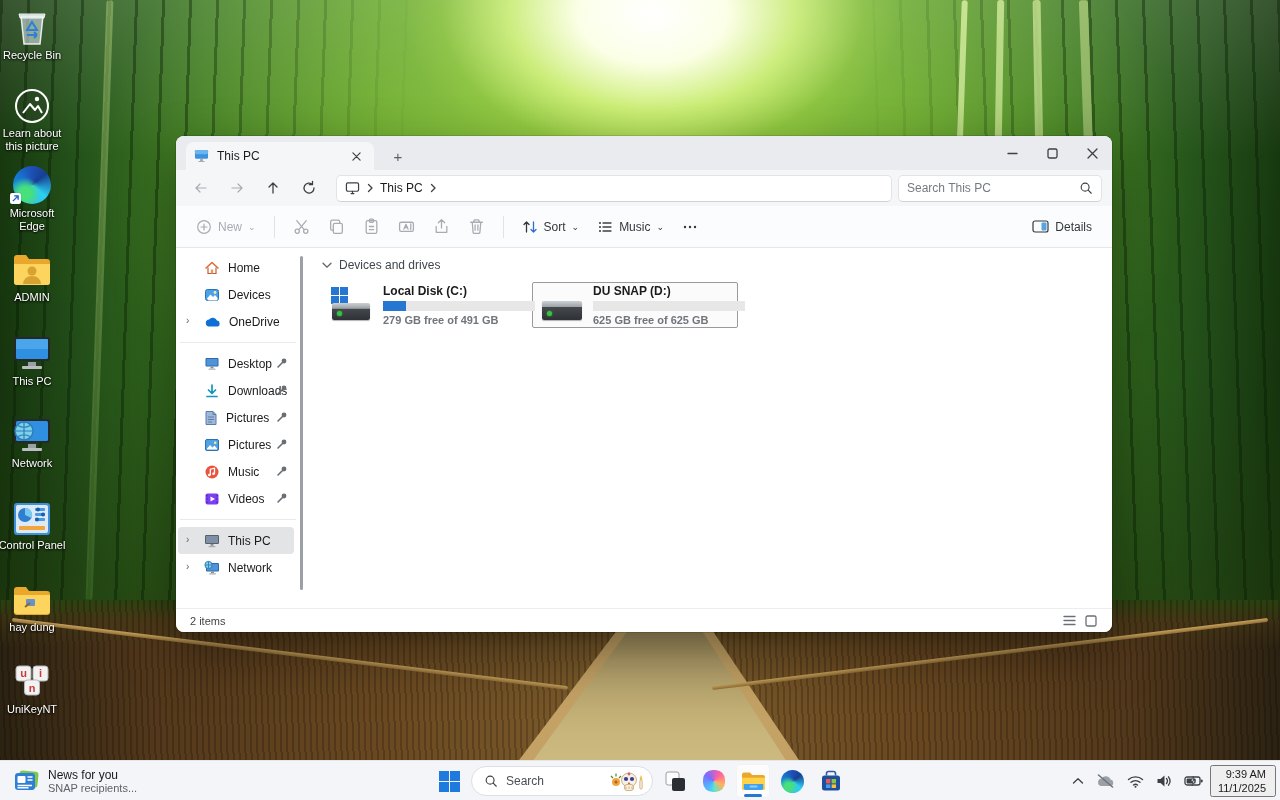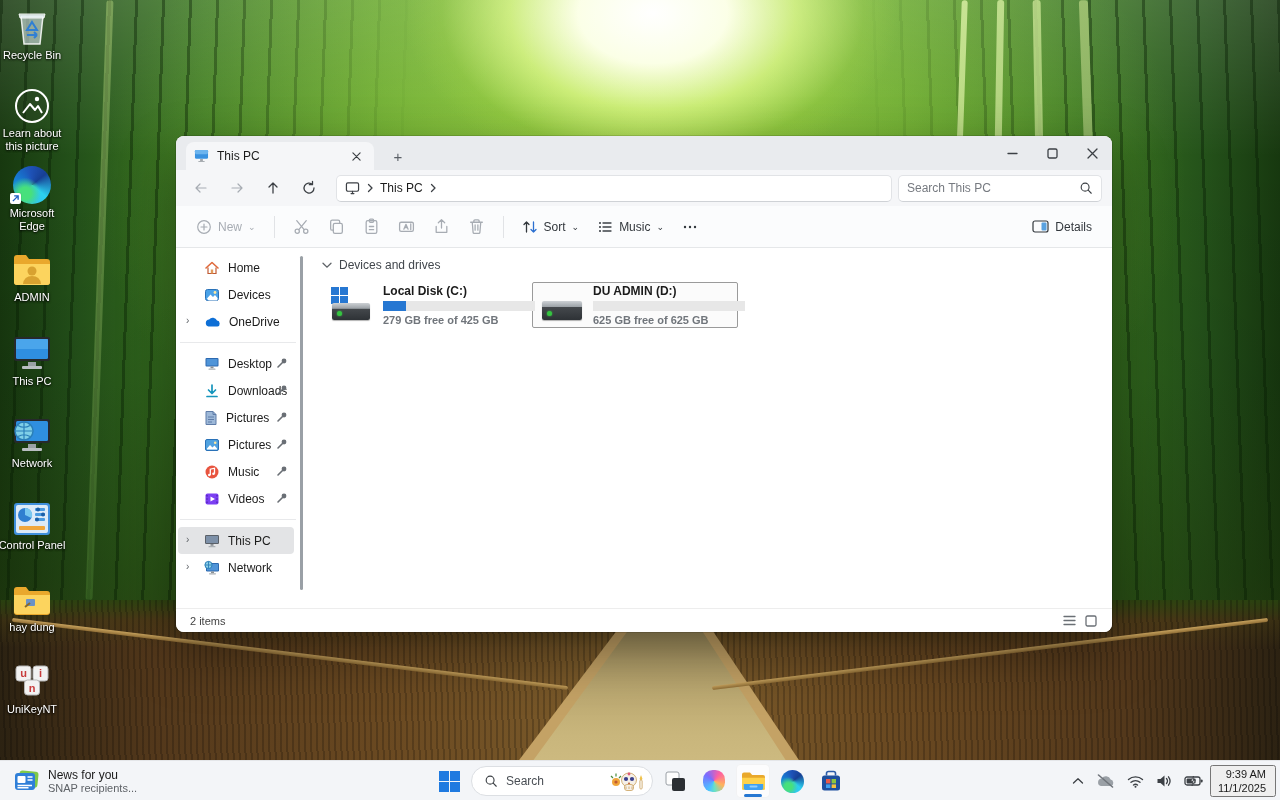--- a/index.html
+++ b/index.html
@@ -622,29 +622,29 @@
                 <i></i>
                 <i></i>
               </div>
             <div class="drive-body"></div>
           </div>
           <div class="tile-info">
             <div class="tile-name">Local Disk (C:)</div>
             <div class="cap-bar">
                 <div class="cap-fill" style="width: 15%;"></div>
               </div>
-            <div class="tile-free">279 GB free of 425 GB</div>
+            <div class="tile-free">279 GB free of 491 GB</div>
           </div>
         </div>
         <div class="tile sel">
           <div class="drive-art">
             <div class="drive-body" style="height:19px; width:40px;"></div>
           </div>
           <div class="tile-info">
-            <div class="tile-name">DU ADMIN (D:)</div>
+            <div class="tile-name">DU SNAP (D:)</div>
             <div class="cap-bar">
                 <div class="cap-fill" style="width: 0%;"></div>
               </div>
             <div class="tile-free">625 GB free of 625 GB</div>
           </div>
         </div>
       </div>
     </div>
 
     <div class="statusbar">

